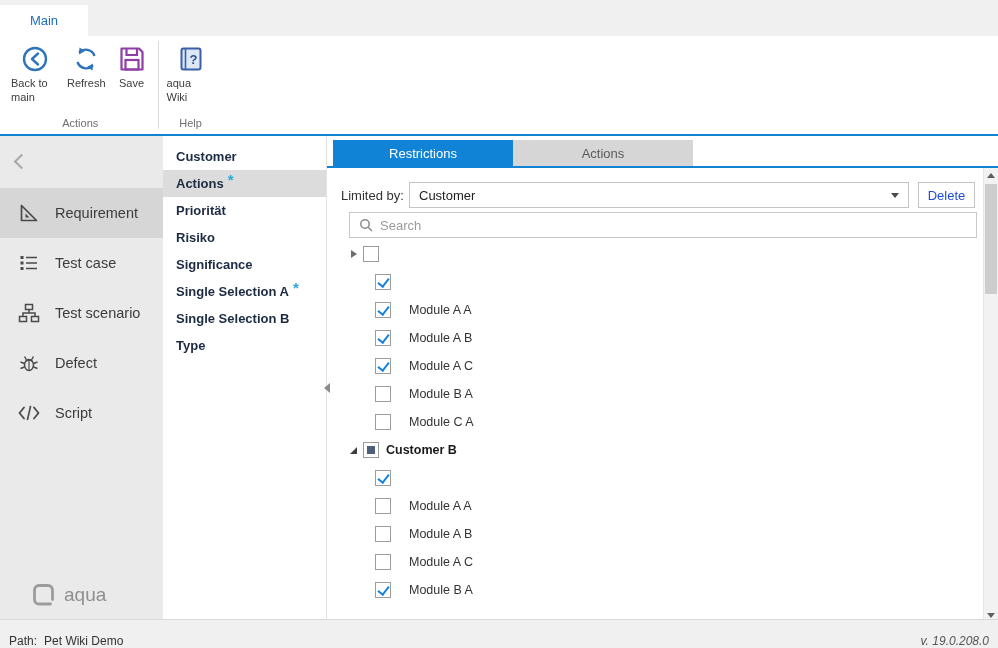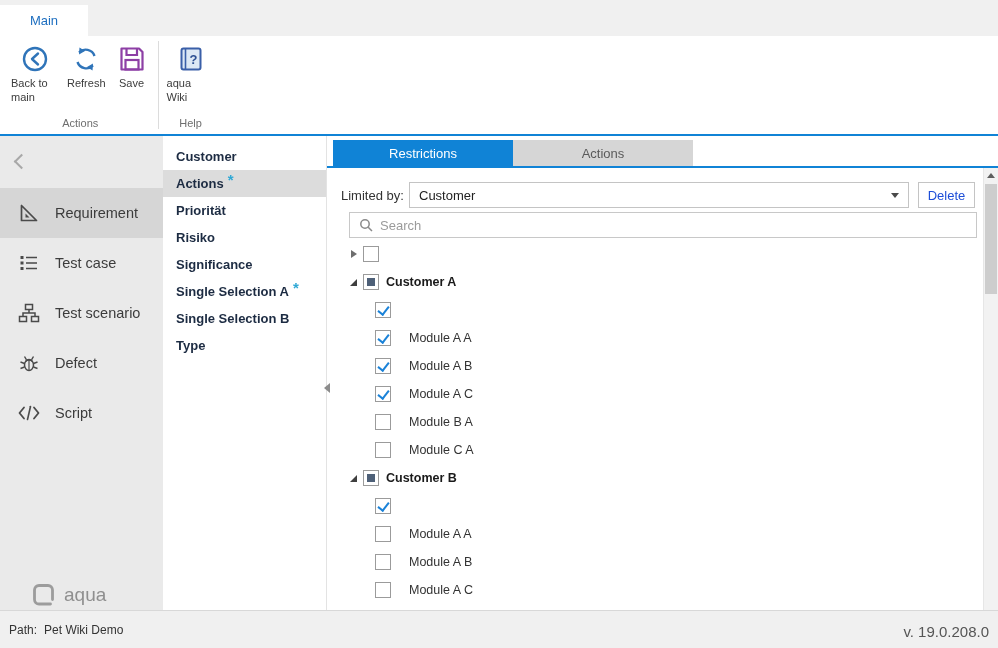--- a/index.html
+++ b/index.html
@@ -108,24 +108,24 @@
   .sb-arrow.up::before{content:"";border-left:4px solid transparent;border-right:4px solid transparent;
     border-bottom:5px solid #5f5f5f;}
   .sb-arrow.down::before{content:"";border-left:4px solid transparent;border-right:4px solid transparent;
     border-top:5px solid #5f5f5f;}
   .sb-thumb{position:absolute;left:1px;right:1px;top:16px;height:110px;background:#cdcdcd;}
 
   .splitter-arrow{position:absolute;left:-3px;top:247px;width:0;height:0;
     border-top:5px solid transparent;border-bottom:5px solid transparent;border-right:6px solid #8c8c8c;}
 
   
-  .statusbar{position:absolute;left:0;right:0;bottom:0;height:38px;background:#f0f0f0;
-    border-top:1px solid #d8d8d8;display:flex;align-items:flex-start;padding:12px 9px;font-size:12px;color:#333;}
+  .statusbar{position:absolute;left:0;right:0;bottom:0;height:29px;background:#f0f0f0;
+    border-top:1px solid #d8d8d8;display:flex;align-items:flex-end;padding:0 9px;font-size:12px;color:#333;}
   .status-left{display:flex;gap:7px;}
-  .status-right{margin-left:auto;color:#555;font-size:15px;}
+  .status-right{margin-left:auto;color:#555;font-size:12px;font-style:italic;}
 </style>
 </head>
 <body>
 
 <div id="app">
 
   <div class="tabstrip">
     <div class="main-tab">Main</div>
   </div>
 
@@ -312,25 +312,20 @@
       </span>
       <input placeholder="Search" style="">
     </div>
 
     <div class="tree" id="tree">
         <div class="trow lvl0">
     <span class="expander collapsed"></span>
     <span class="cb unchecked"></span>
     <span class="tlabel"></span>
   </div>
-        <div class="trow lvl0 bold">
-    <span class="expander expanded"></span>
-    <span class="cb partial"></span>
-    <span class="tlabel">Customer A</span>
-  </div>
         <div class="trow lvl1">
 
     <span class="cb checked"></span>
     <span class="tlabel"></span>
   </div>
         <div class="trow lvl1">
 
     <span class="cb checked"></span>
     <span class="tlabel">Module A A</span>
   </div>

